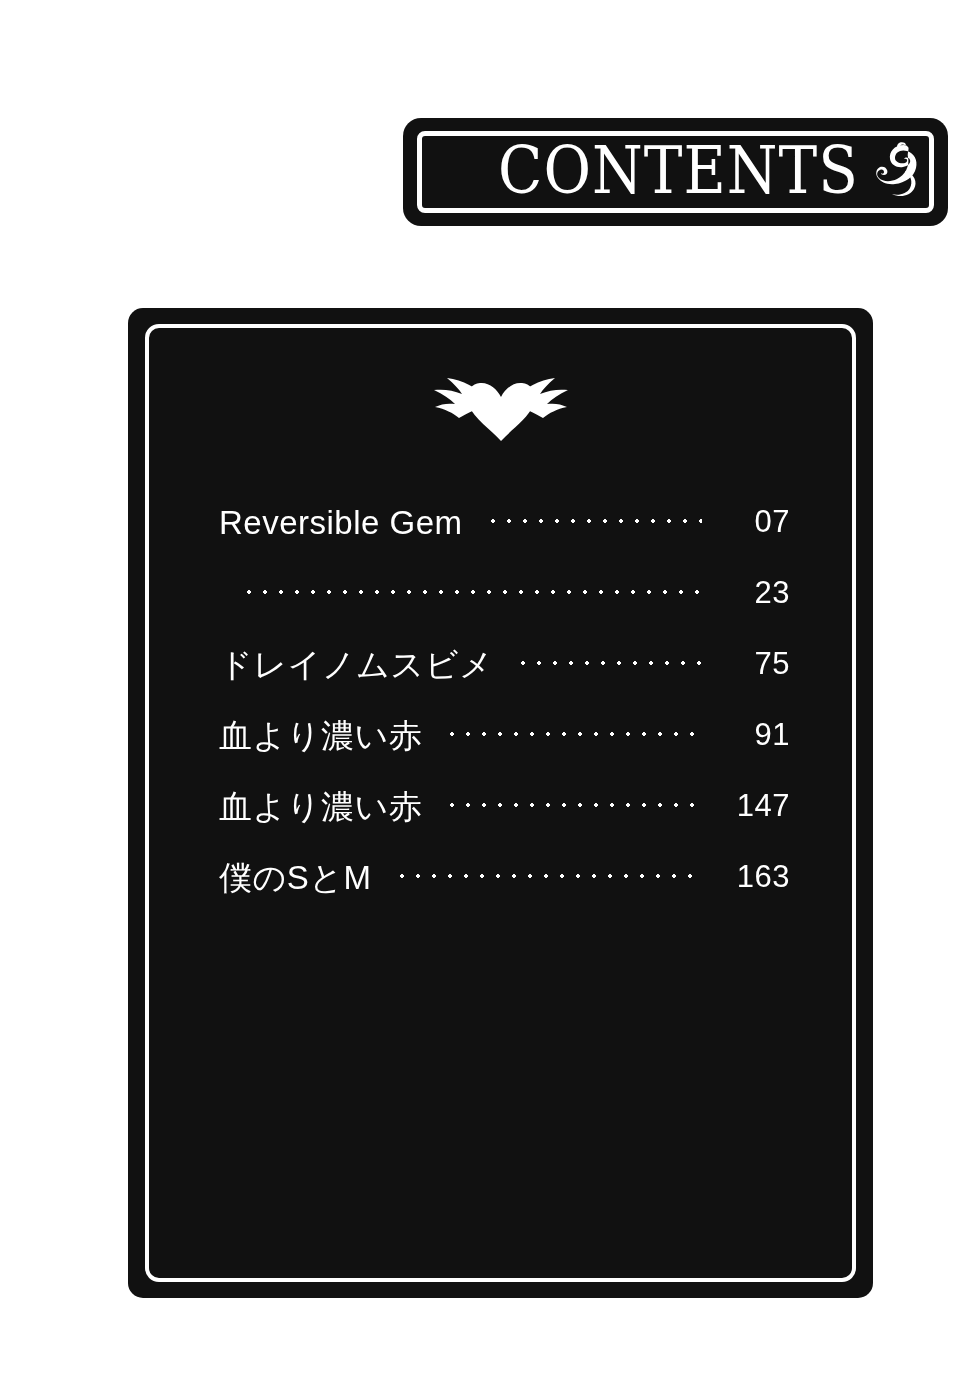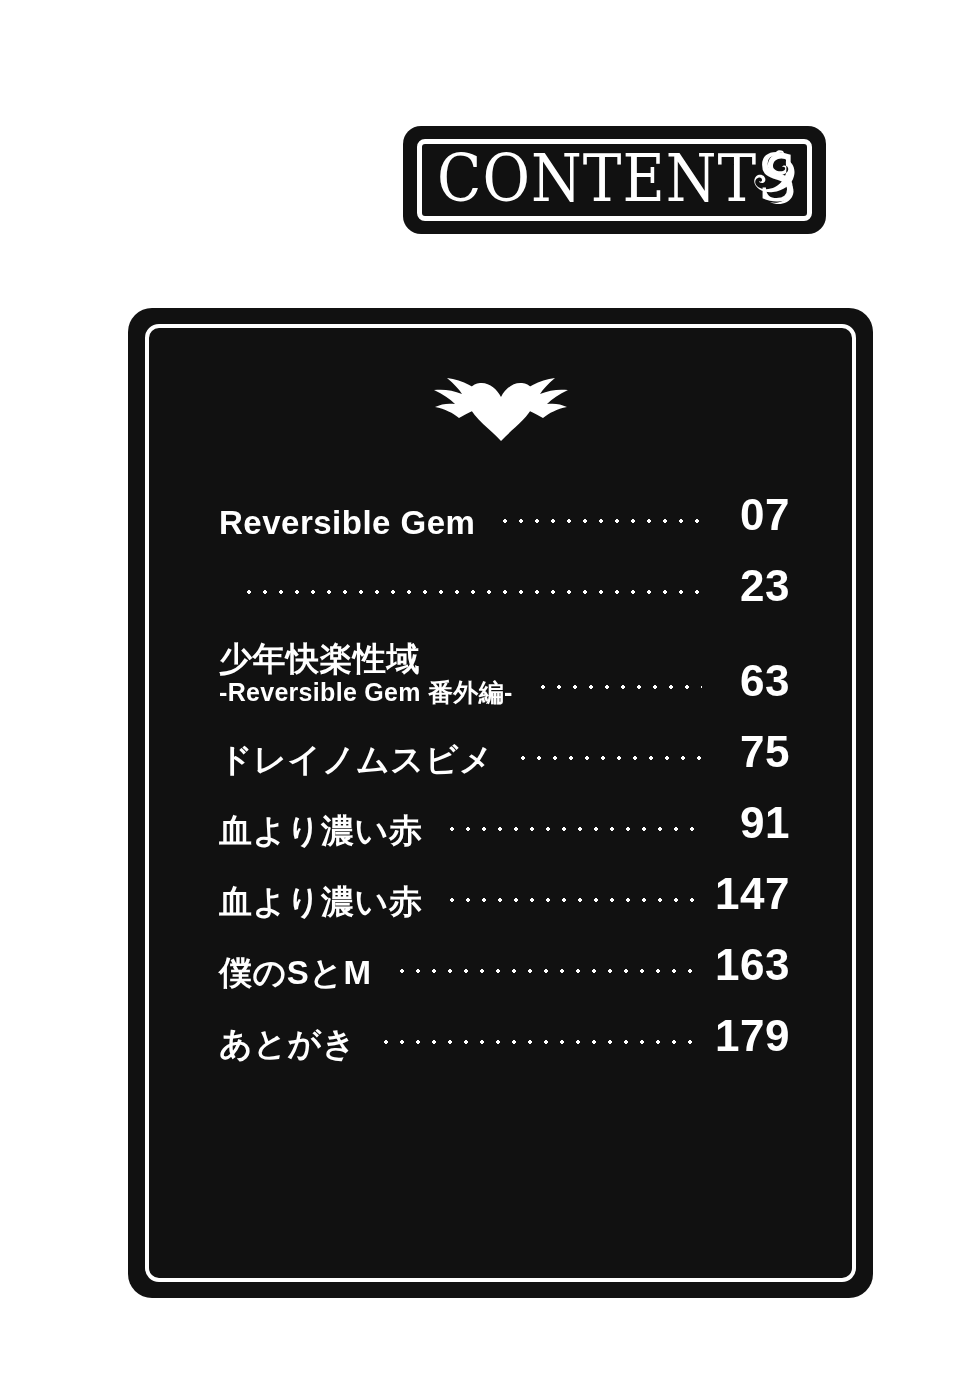--- a/index.html
+++ b/index.html
@@ -14,26 +14,25 @@
     overflow: hidden;
     font-family: "DejaVu Sans", sans-serif;
     background: #ffffff;
   }
 
   
   .header-badge {
     position: absolute;
     left: 403px;
     top: 118px;
-    width: 423px;
+    width: 545px;
     height: 108px;
     background: #111111;
     border-radius: 18px;
     box-sizing: border-box;
-    margin-top: 8px;
   }
   .header-badge-inner {
     position: absolute;
     left: 14px;
     top: 13px;
     right: 14px;
     bottom: 13px;
     border: 5px solid #ffffff;
     border-radius: 8px;
     box-sizing: border-box;
@@ -65,23 +64,22 @@
   }
 
   
   .toc-panel {
     position: absolute;
     left: 128px;
     top: 308px;
     width: 745px;
     height: 990px;
     background: #111111;
-    border-radius: 24px;
-    box-sizing: border-box;
-    font-weight: bold;
+    border-radius: 15px;
+    box-sizing: border-box;
   }
   .toc-panel-inner {
     position: absolute;
     left: 17px;
     top: 16px;
     right: 17px;
     bottom: 16px;
     border: 4px solid #ffffff;
     border-radius: 14px;
     box-sizing: border-box;
@@ -140,21 +138,21 @@
     height: 26px;
     margin: 0 14px 6px 22px;
     background-image: radial-gradient(circle, #ffffff 1.6px, rgba(255,255,255,0) 1.9px);
     background-size: 16px 16px;
     background-position: left bottom 6px;
     background-repeat: repeat-x;
   }
 
   .page-num {
     font-family: "Liberation Sans", sans-serif;
-    font-size: 44px;
+    font-size: 31px;
     letter-spacing: 0.5px;
     text-align: right;
     min-width: 74px;
     white-space: nowrap;
     padding-bottom: 1px;
   }
 </style>
 </head>
 <body>
 
@@ -192,28 +190,20 @@
         <div class="leader"></div>
         <span class="page-num">07</span>
       </div>
 
       <div class="toc-row">
         <div class="leader"></div>
         <span class="page-num">23</span>
       </div>
 
 
-      <div class="toc-row two-line">
-        <div class="entry-titles">
-          <span class="entry-title">少年快楽性域</span>
-          <span class="entry-subtitle">-Reversible Gem 番外編-</span>
-        </div>
-        <div class="leader"></div>
-        <span class="page-num">63</span>
-      </div>
 
       <div class="toc-row">
         <div class="entry-titles">
           <span class="entry-title">ドレイノムスビメ</span>
         </div>
         <div class="leader"></div>
         <span class="page-num">75</span>
       </div>
 
       <div class="toc-row">
@@ -235,23 +225,16 @@
       </div>
 
       <div class="toc-row">
         <div class="entry-titles">
           <span class="entry-title">僕のSとM</span>
         </div>
         <div class="leader"></div>
         <span class="page-num">163</span>
       </div>
 
-      <div class="toc-row">
-        <div class="entry-titles">
-          <span class="entry-title">あとがき</span>
-        </div>
-        <div class="leader"></div>
-        <span class="page-num">179</span>
-      </div>
 
     </div>
   </div>
 </div>
 
 </body></html>

